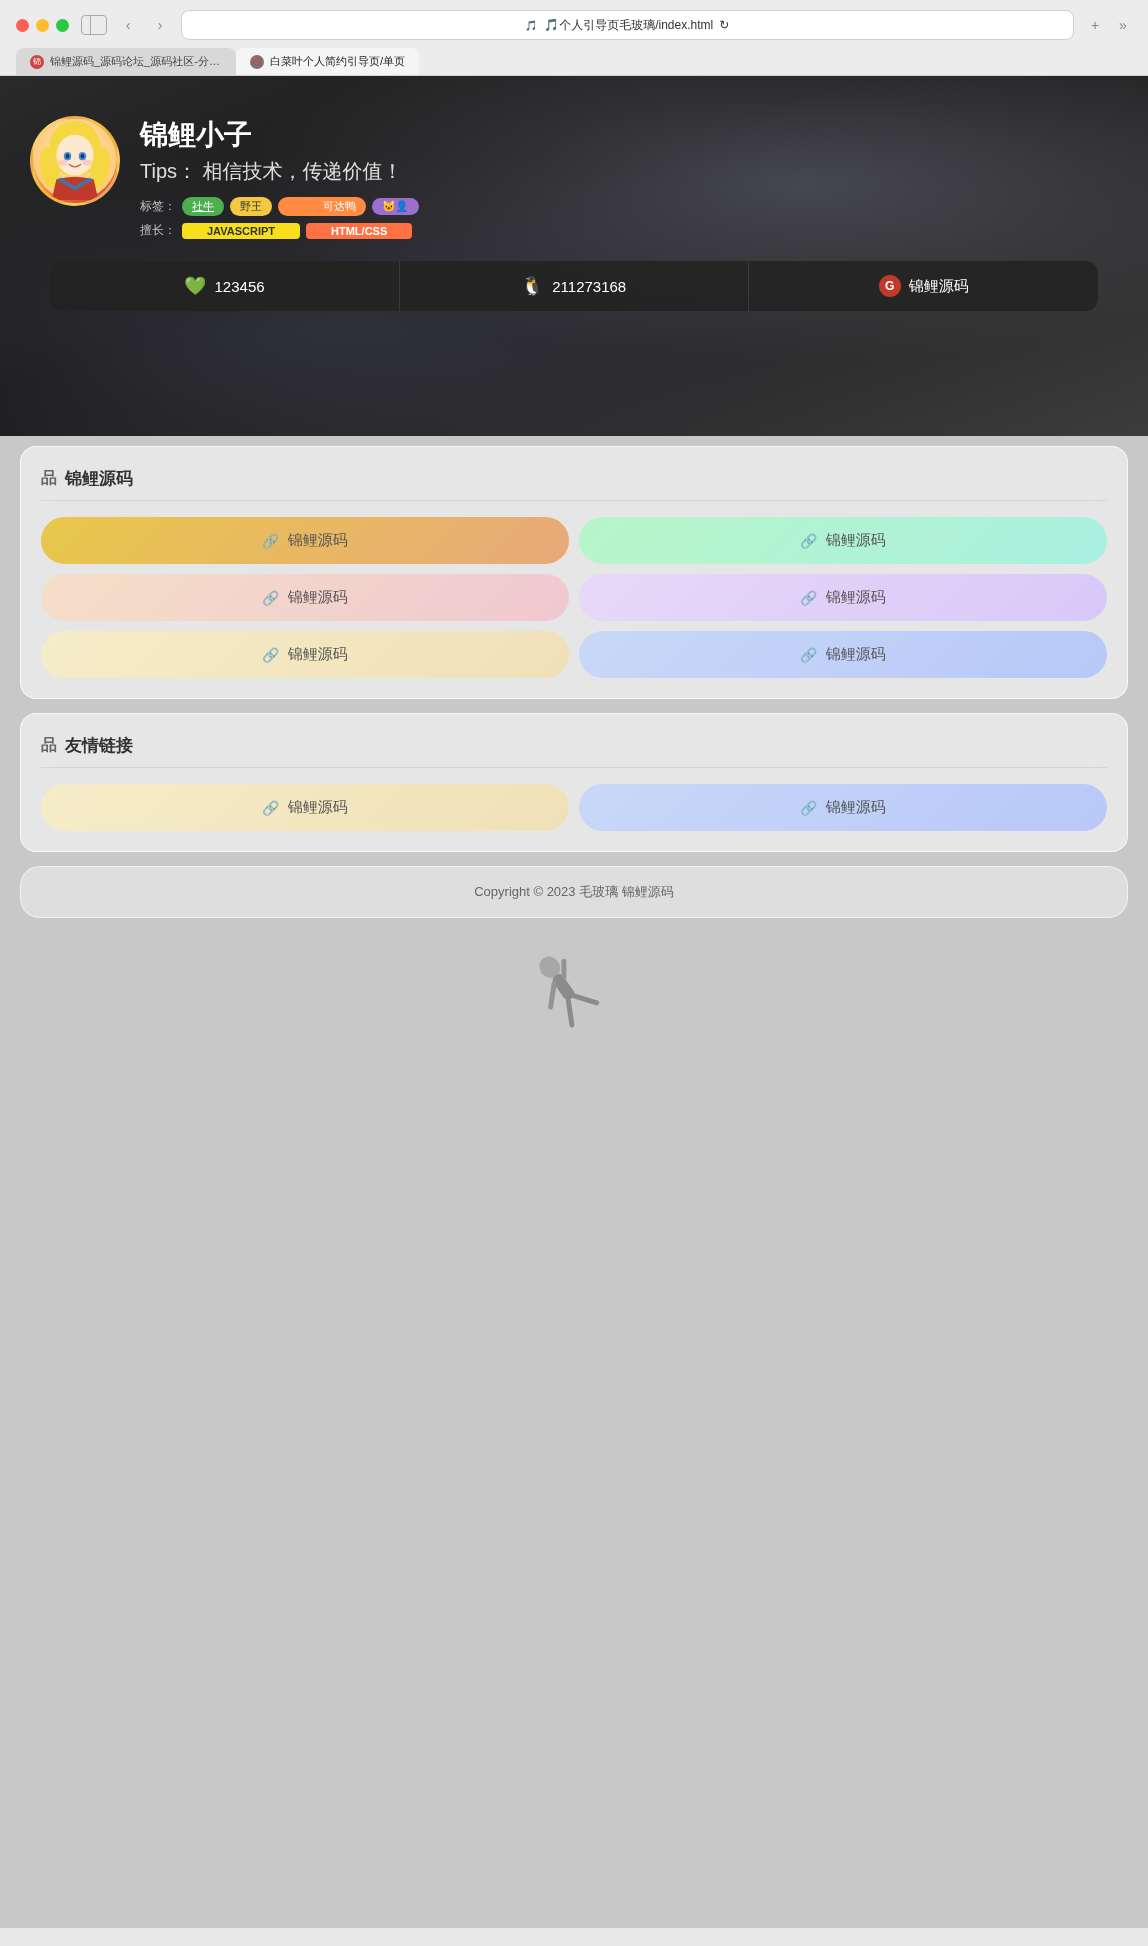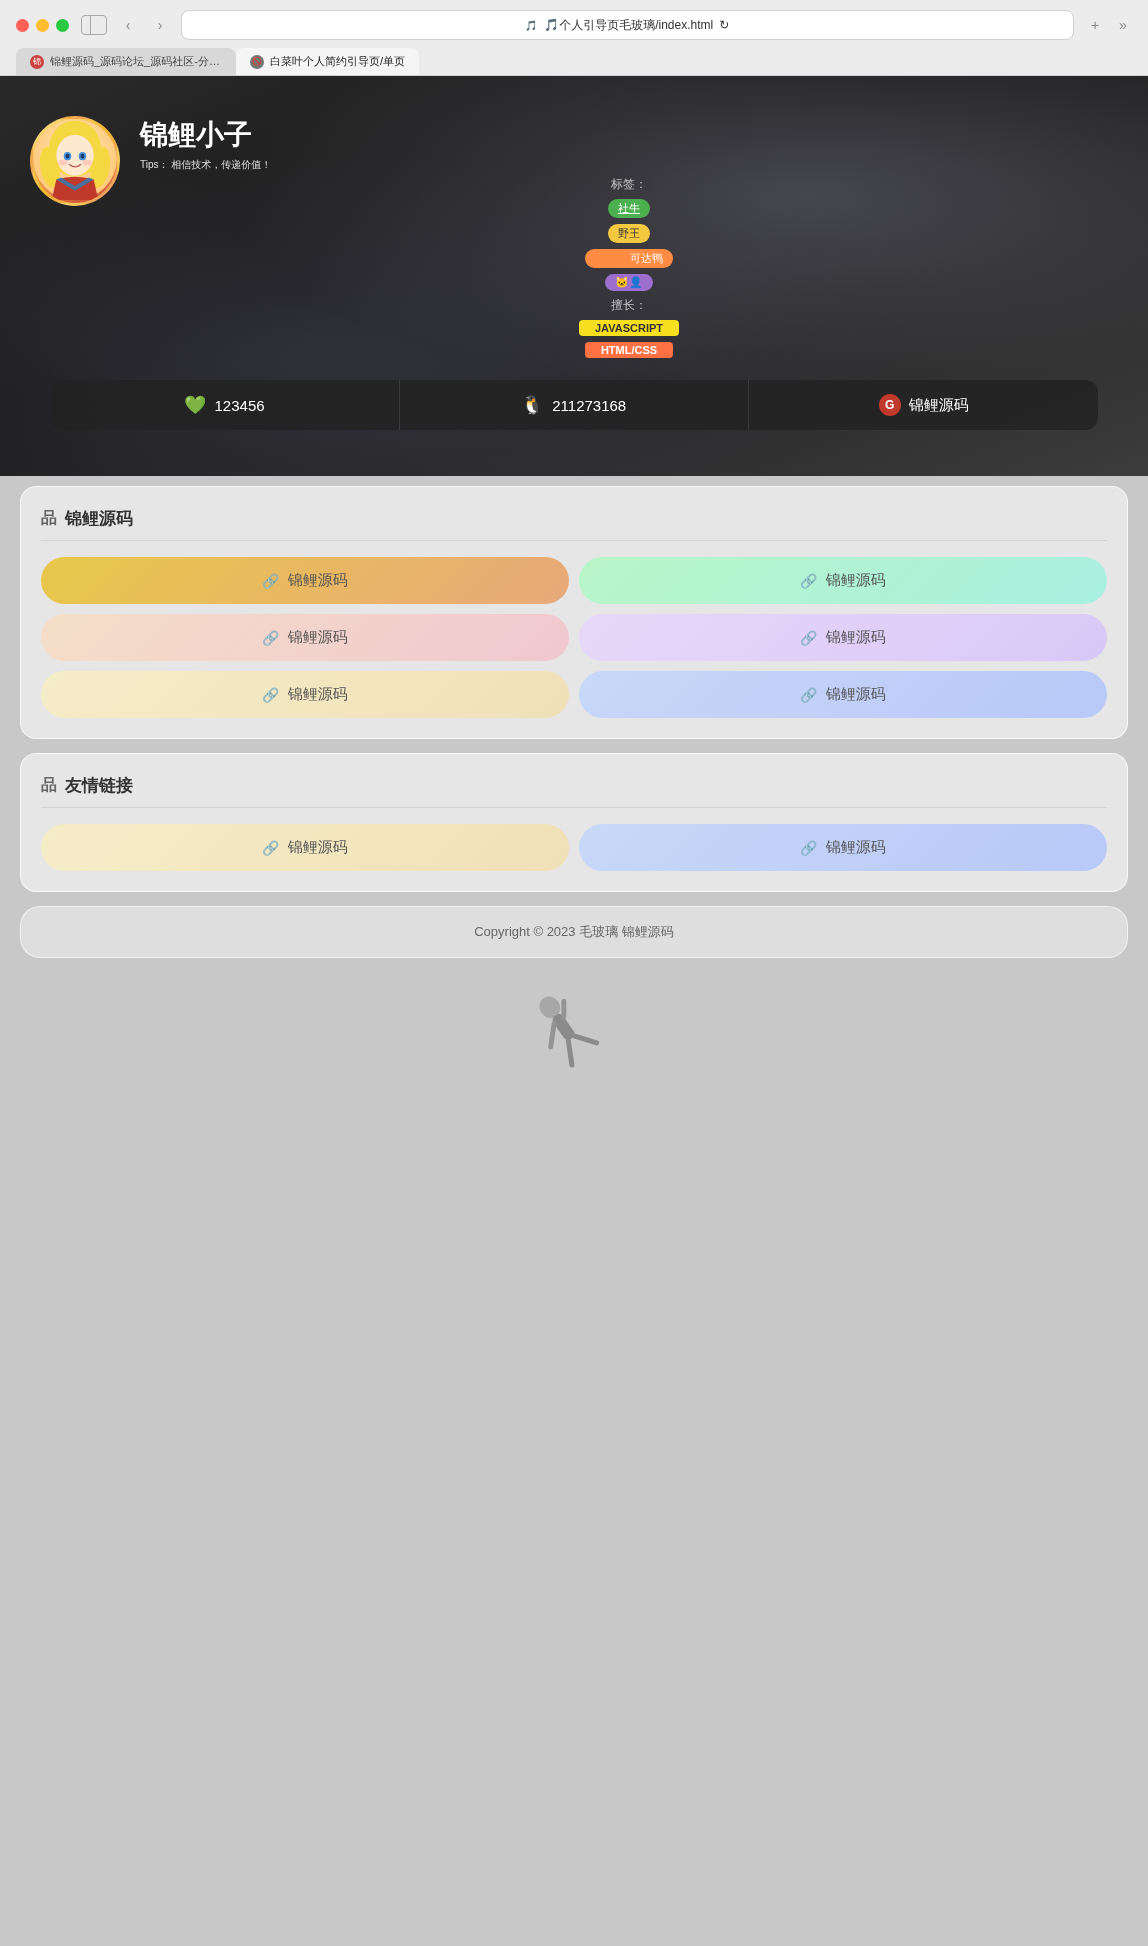--- a/index.html
+++ b/index.html
@@ -182,47 +182,46 @@
     .profile-info {
       flex: 1;
     }
     .profile-name {
       font-size: 28px;
       font-weight: bold;
       color: white;
       margin-bottom: 4px;
     }
     .profile-tips {
-      font-size: 10px;
+      font-size: 20px;
       color: rgba(255,255,255,0.85);
-      margin-bottom: 4px;
+      margin-bottom: 12px;
     }
     .profile-tags-row {
       display: flex;
       align-items: center;
       gap: 6px;
       margin-bottom: 6px;
-      flex-direction: column;
     }
     .profile-label {
       font-size: 12px;
       color: rgba(255,255,255,0.7);
     }
     .tag {
       padding: 2px 10px;
       border-radius: 20px;
       font-size: 11px;
       font-weight: 500;
     }
     .tag-green { background: #4caf50; color: white; text-decoration: underline; }
     .tag-yellow { background: #f5c842; color: #333; }
     .tag-orange { background: #ff8c42; color: white; padding-left: 45px; }
     .tag-purple { background: #9c6fce; color: white; }
     .skill-tag {
-      padding: 2px 16px;
+      padding: 2px 25px;
       border-radius: 4px;
       font-size: 11px;
       font-weight: 600;
     }
     .skill-js { background: #f7df1e; color: #333; }
     .skill-html { background: #ff7043; color: white; }
 
     
     .contact-bar {
       display: flex;

